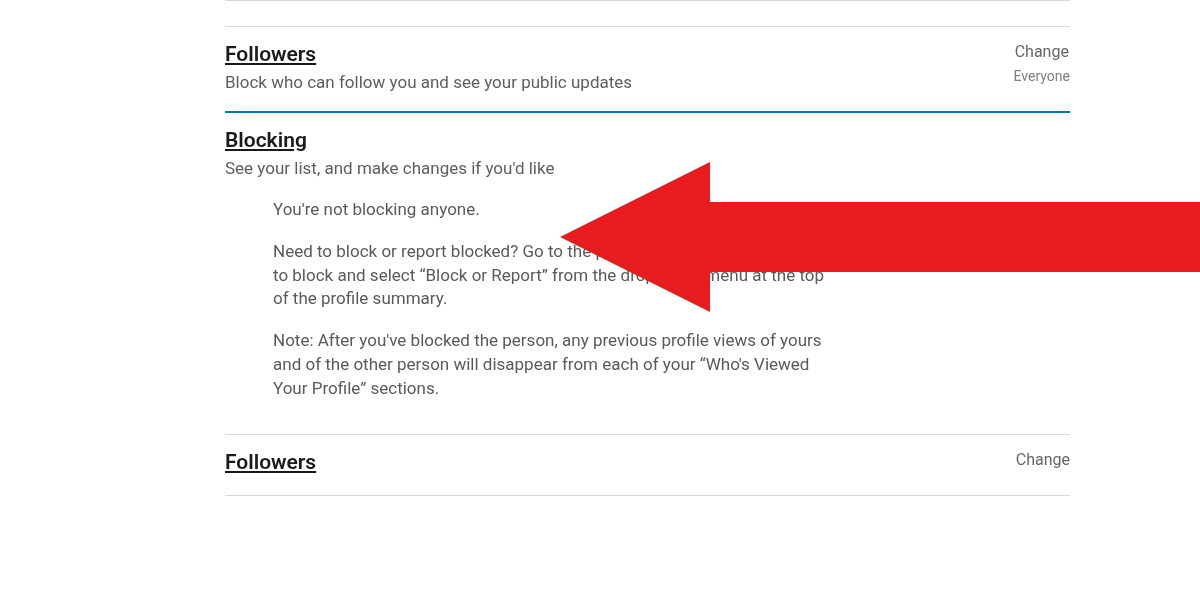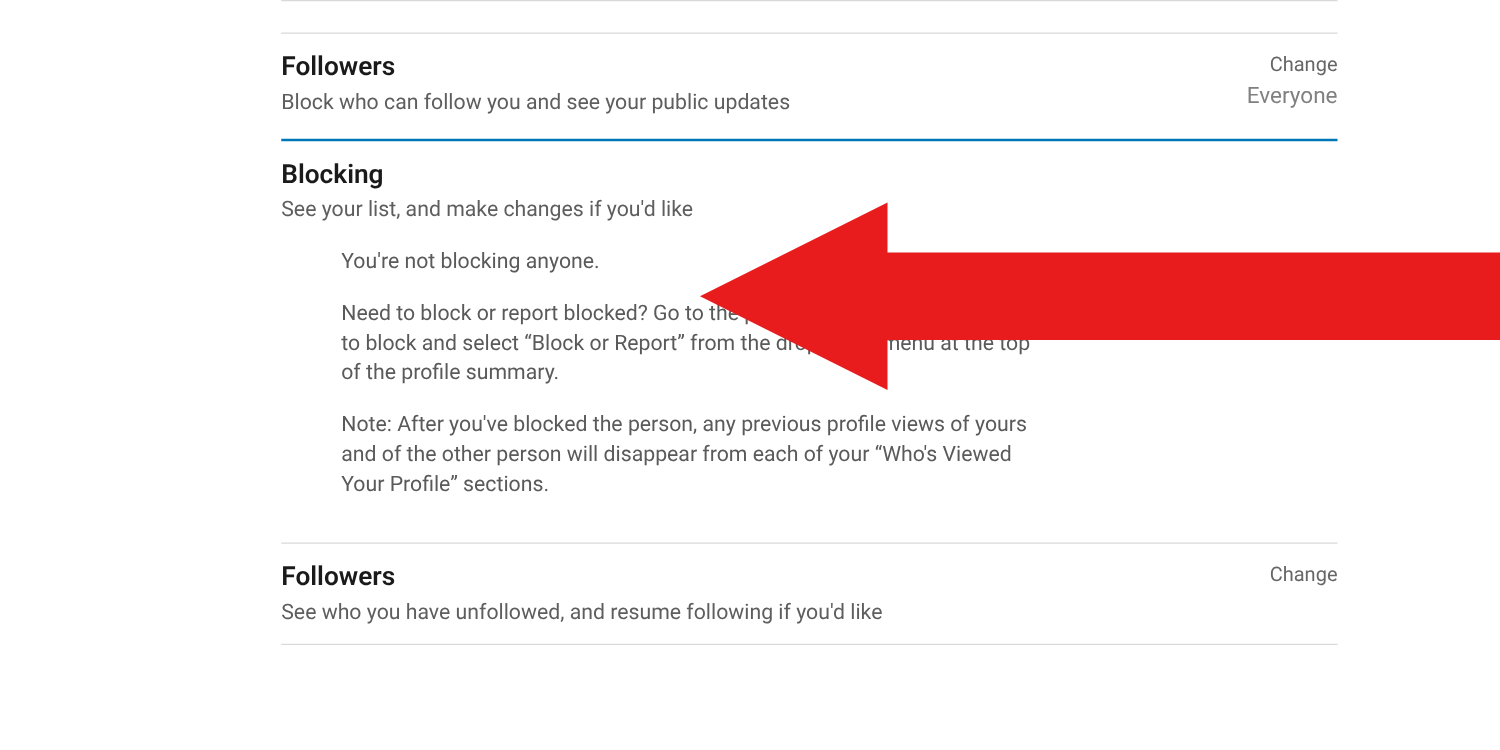--- a/index.html
+++ b/index.html
@@ -43,39 +43,40 @@
       align-items: flex-start;
     }
     .section-left {
       flex: 1;
     }
     .section-title {
       font-size: 21px;
       font-weight: 600;
       color: #1a1a1a;
       margin-bottom: 6px;
+      text-decoration: underline;
     }
     .section-subtitle {
       font-size: 17px;
       color: #5e5e5e;
       font-weight: 400;
     }
     .section-right {
-      text-align: right;
+      text-align: center;
       padding-top: 0;
     }
     .change-link {
       font-size: 16px;
       color: #666;
       cursor: pointer;
       display: block;
       margin-bottom: 5px;
     }
     .current-value {
-      font-size: 18px;
+      font-size: 14px;
       color: #808080;
     }
     .blue-divider {
       border-top: 2px solid #0077b5;
       margin-top: 4px;
     }
     .blocking-content {
       padding: 20px 0 0 48px;
       max-width: 600px;
     }
@@ -132,21 +133,20 @@
       <p class="blocking-para">Note: After you've blocked the person, any previous profile views of yours and of the other person will disappear from each of your “Who's Viewed Your Profile” sections.</p>
     </div>
   </div>
 
   <div class="section-divider"></div>
 
   <div class="section">
     <div class="section-header">
       <div class="section-left">
         <div class="section-title">Followers</div>
-        <div class="section-subtitle">See who you have unfollowed, and resume following if you'd like</div>
       </div>
       <div class="section-right">
         <span class="change-link">Change</span>
       </div>
     </div>
   </div>
 
   <div class="section-divider"></div>
 </div>
 

